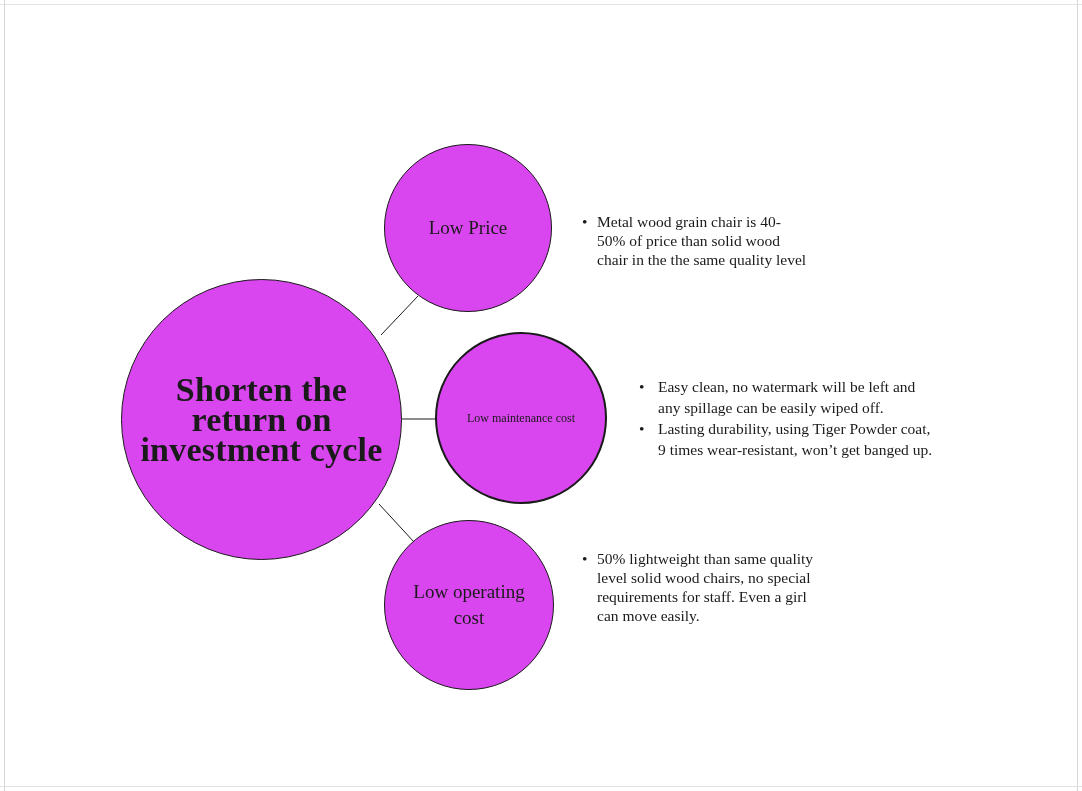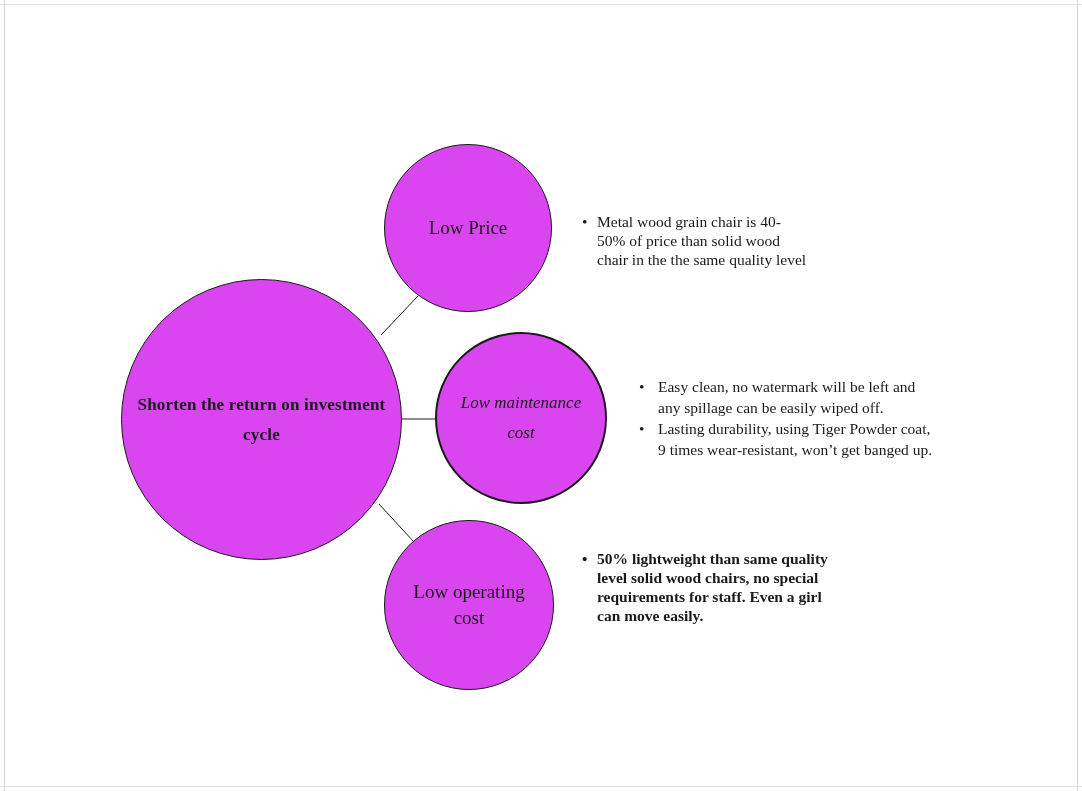--- a/index.html
+++ b/index.html
@@ -80,21 +80,21 @@
   }
 
   .circle-main {
     left: 121px;
     top: 279px;
     width: 281px;
     height: 281px;
   }
   .circle-main .circle-label {
     font-weight: bold;
-    font-size: 17px;
+    font-size: 34px;
     line-height: 30px;
     letter-spacing: 0.2px;
   }
 
   .circle-price {
     left: 384px;
     top: 144px;
     width: 168px;
     height: 168px;
   }
@@ -104,23 +104,22 @@
   }
 
   .circle-maintenance {
     left: 435px;
     top: 332px;
     width: 172px;
     height: 172px;
     border-width: 2px;
   }
   .circle-maintenance .circle-label {
-    font-size: 17px;
-    line-height: 30px;
-    font-style: italic;
+    font-size: 12px;
+    line-height: 22px;
   }
 
   .circle-operating {
     left: 384px;
     top: 520px;
     width: 170px;
     height: 170px;
   }
   .circle-operating .circle-label {
     font-size: 19px;
@@ -166,21 +165,20 @@
     line-height: 21px;
   }
   .note-maintenance li {
     padding-left: 19px;
     margin-bottom: 0;
   }
   .note-operating {
     left: 570px;
     top: 537px;
     width: 270px;
-    font-weight: bold;
   }
   .note-operating li {
     margin-bottom: 2px;
   }
 </style>
 </head>
 <body>
 
 <div class="page-frame-left"></div>
 <div class="page-frame-right"></div>

